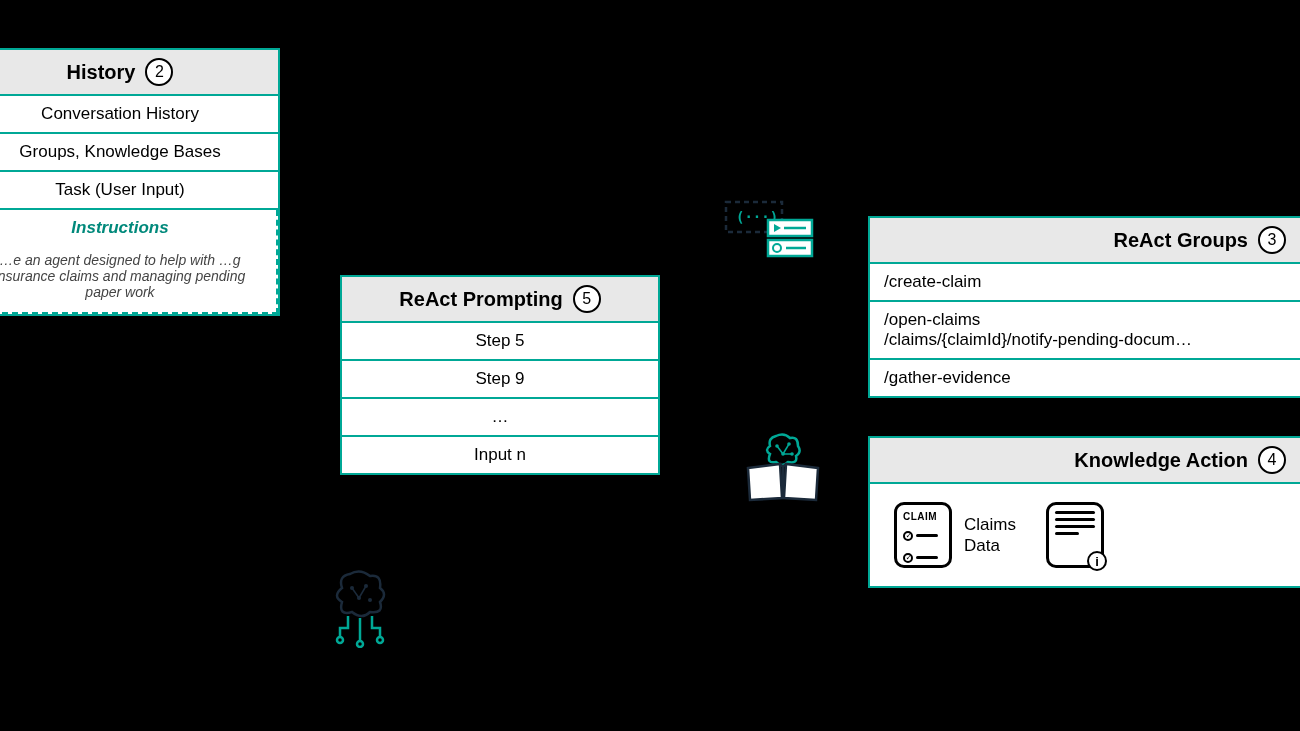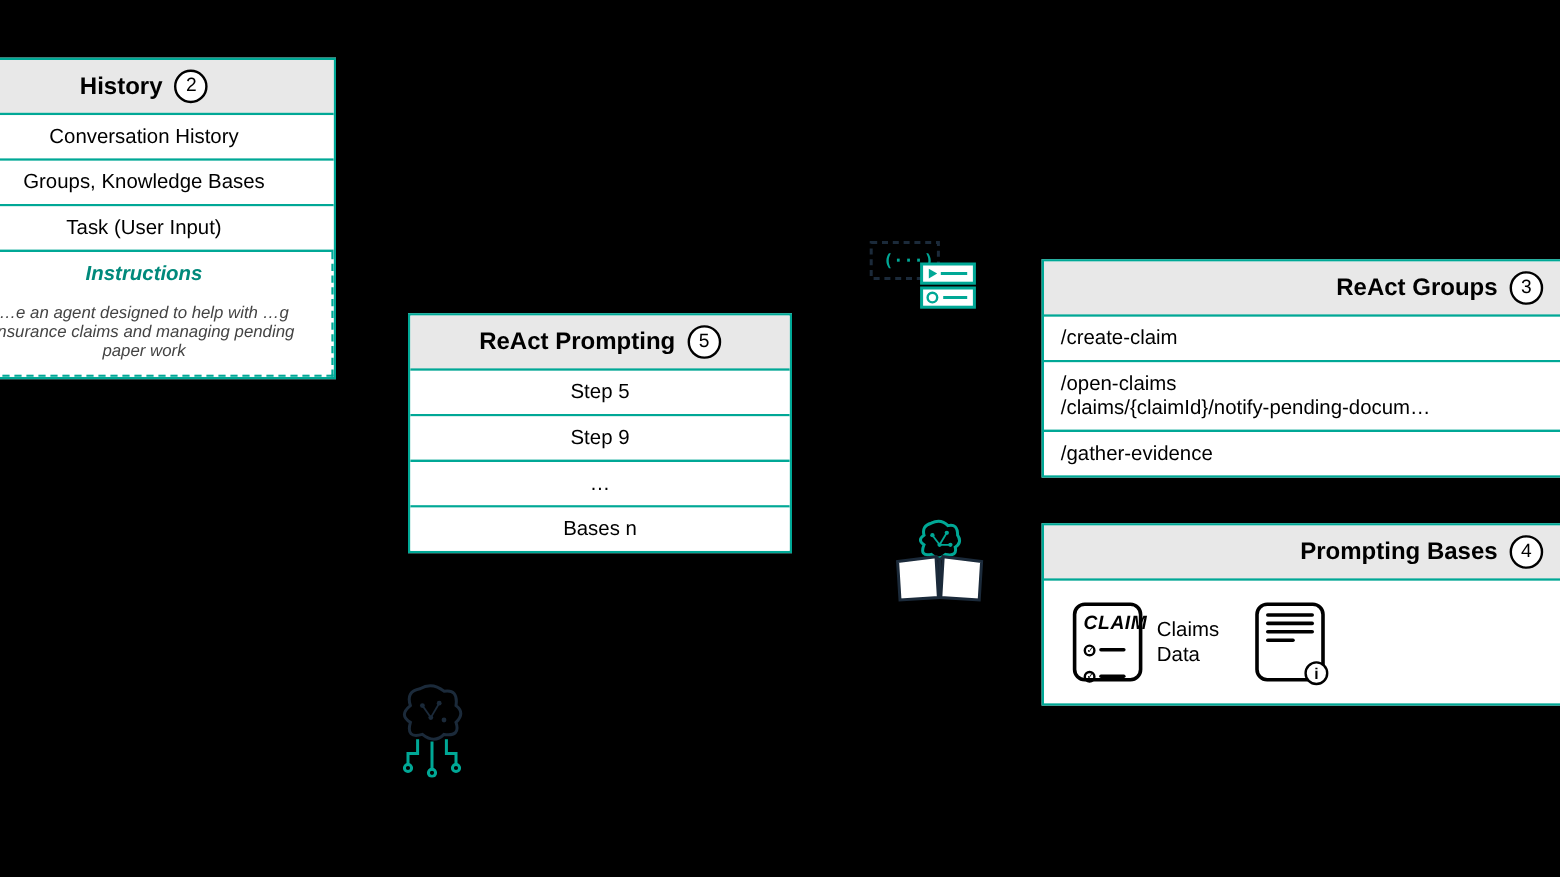--- a/index.html
+++ b/index.html
@@ -73,21 +73,21 @@
   }
   .dashed-border {
     border: 2px dashed #00a896;
     border-top: none;
     background: #fff;
   }
 
   
   #react-panel {
     left: 340px;
-    top: 261px;
+    top: 275px;
     width: 320px;
   }
 
   
   #action-panel {
     left: 868px;
     top: 216px;
     width: 460px;
   }
   #action-panel .panel-header { justify-content: flex-end; padding-right: 40px; }
@@ -120,21 +120,21 @@
     width: 58px; height: 66px;
     border: 3px solid #000;
     border-radius: 10px;
     position: relative;
     display: flex;
     flex-direction: column;
     padding: 6px;
     gap: 4px;
     background: #fff;
   }
-  .kb-claim-text { font-size: 16px; font-weight: 700; letter-spacing: 0.5px; font-style: italic; }
+  .kb-claim-text { font-size: 10px; font-weight: 700; letter-spacing: 0.5px; }
   .kb-line { height: 3px; background: #000; border-radius: 2px; }
   .kb-line.short { width: 60%; }
   .kb-check {
     width: 10px; height: 10px;
     border: 2px solid #000;
     border-radius: 50%;
     display: inline-block;
     position: relative;
     margin-right: 3px;
     vertical-align: middle;
@@ -185,37 +185,37 @@
 </div>
 
 <div id="react-panel" class="panel">
   <div class="panel-header">
     <span>ReAct Prompting</span>
     <span class="badge">5</span>
   </div>
   <div class="row">Step 5</div>
   <div class="row">Step 9</div>
   <div class="row">…</div>
-  <div class="row">Bases n</div>
+  <div class="row">Input n</div>
 </div>
 
 <div id="action-panel" class="panel">
   <div class="panel-header">
     <span>ReAct Groups</span>
     <span class="badge">3</span>
   </div>
   <div class="row left">/create-claim</div>
   <div class="row left" style="white-space:pre-line">/open-claims
 /claims/{claimId}/notify-pending-docum…</div>
   <div class="row left">/gather-evidence</div>
 </div>
 
 <div id="kb-panel" class="panel">
   <div class="panel-header">
-    <span>Prompting Bases</span>
+    <span>Knowledge Action</span>
     <span class="badge">4</span>
   </div>
   <div class="kb-body">
     <div class="kb-item">
       <div class="kb-icon-box">
         <div class="kb-claim-text">CLAIM</div>
         <div><span class="kb-check"></span><span class="kb-line" style="display:inline-block;width:22px;vertical-align:middle"></span></div>
         <div><span class="kb-check"></span><span class="kb-line" style="display:inline-block;width:22px;vertical-align:middle"></span></div>
       </div>
       <div class="kb-label" style="white-space:pre-line">Claims

